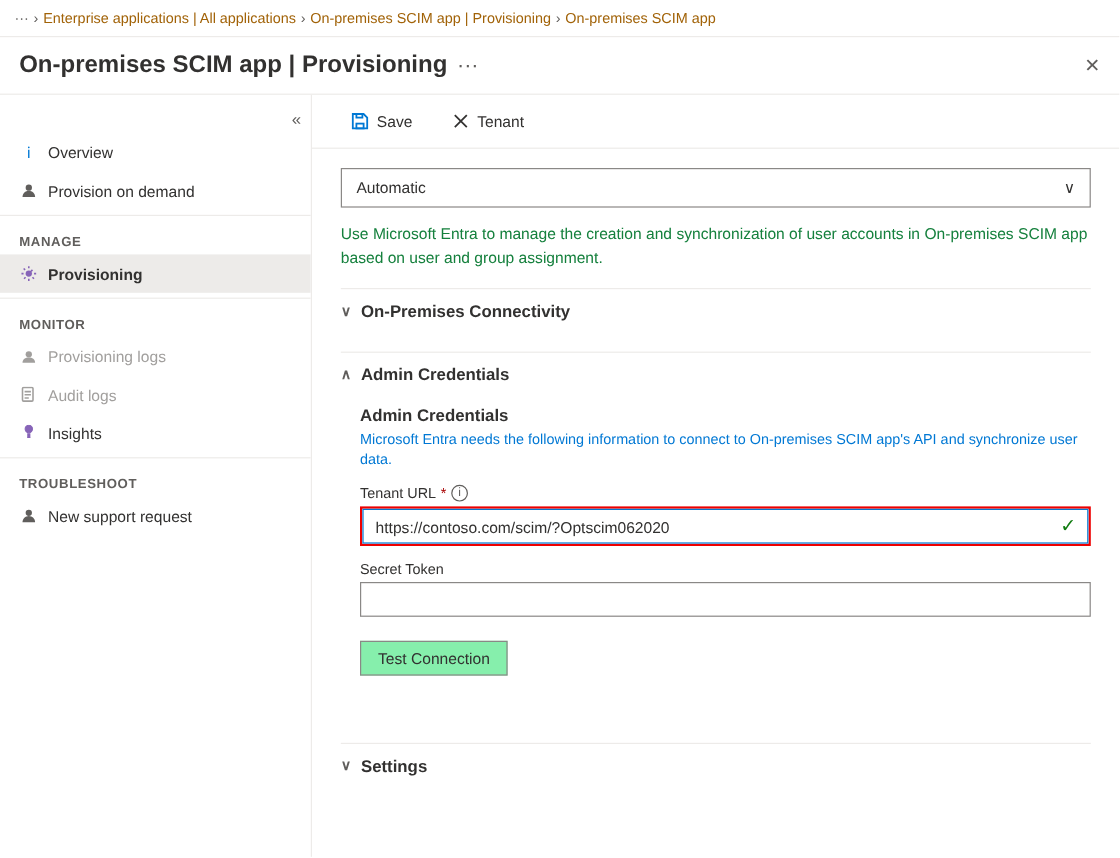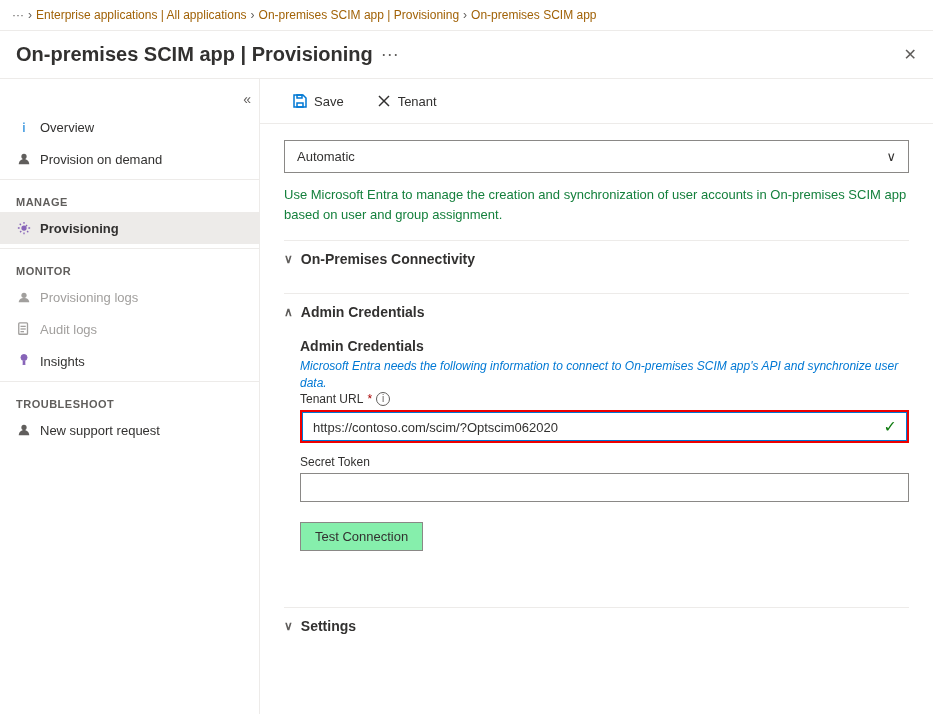--- a/index.html
+++ b/index.html
@@ -77,21 +77,21 @@
       font-size: 13px; color: #323130; background: #fff;
       display: flex; justify-content: space-between;
       cursor: pointer; margin-bottom: 12px;
     }
     .description-text { font-size: 13px; color: #15803d; margin-bottom: 16px; line-height: 1.5; }
 
     
     .admin-cred-header {
       font-size: 14px; font-weight: 600; margin-bottom: 4px; color: #323130;
     }
-    .admin-cred-desc { font-size: 12px; color: #0078d4; margin-bottom: 0; line-height: 1.4; font-style: italic; }
+    .admin-cred-desc { font-size: 12px; color: #0078d4; margin-bottom: 12px; line-height: 1.4; }
 
     
     .field-row { margin-bottom: 12px; }
     .field-label-row {
       display: flex; align-items: center; gap: 4px;
       font-size: 12px; color: #323130; margin-bottom: 4px;
     }
     .required-star { color: #a80000; }
     .info-icon {
       width: 14px; height: 14px; border-radius: 50%;

